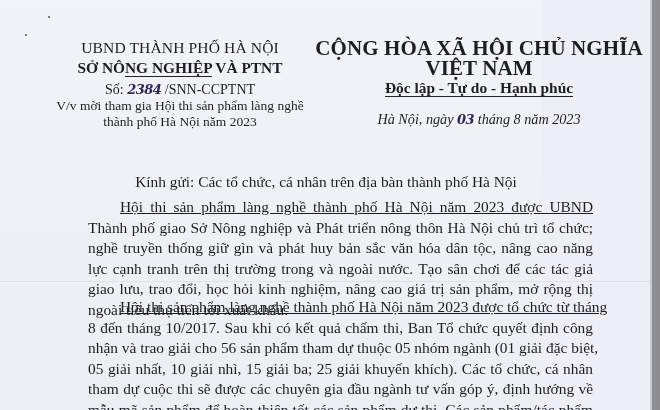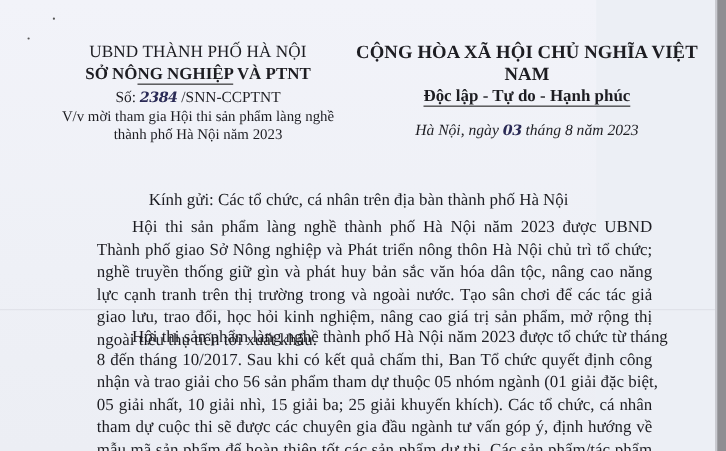--- a/index.html
+++ b/index.html
@@ -26,35 +26,35 @@
   .left-head { position:absolute; left:55px; top:38px; width:250px; text-align:center; }
   .right-head { position:absolute; left:308px; top:38px; width:342px; text-align:center; }
 
   .l1 { font-size:15.6px; line-height:20px; letter-spacing:0.1px; }
   .l2 { font-size:15.4px; line-height:20px; font-weight:bold; }
   .ul { border-bottom:1.3px solid #222; padding-bottom:0; }
   .l3 { font-size:14px; line-height:17px; margin-top:3px; }
   .hand { font-family:"DejaVu Serif", serif; font-style:italic; font-weight:bold; color:#2a2a55; font-size:13px; letter-spacing:-0.5px; }
   .l4 { font-size:13.5px; line-height:16px; }
 
-  .r1 { font-size:17px; line-height:20px; font-weight:bold; letter-spacing:0.1px; }
+  .r1 { font-size:21px; line-height:20px; font-weight:bold; letter-spacing:0.1px; }
   .r2 { font-size:15.4px; line-height:20px; font-weight:bold; }
   .r3 { font-size:14.2px; line-height:18px; font-style:italic; margin-top:12px; }
 
   .salutation { position:absolute; left:0; width:652px; top:172px; text-align:center; font-size:15.4px; line-height:20px; }
 
   .body-text {
     position:absolute; left:88px; width:505px;
     font-size:15.4px; line-height:20.5px; text-align:justify;
   }
   .p1 { top:197px; }
   .p2 { top:297px; }
   .line { display:block; text-align:justify; text-align-last:justify; white-space:nowrap; }
   .line.last { text-align-last:left; }
-  .indent { padding-left:32px; }
+  .indent { padding-left:32px;text-decoration:underline; }
   .fold {
     position:absolute; left:0; top:281px; width:652px; height:1px;
     background:rgba(120,120,130,0.12);
   }
 </style>
 </head>
 <body>
 
 <div class="page">
   <span class="dot" style="left:48px;top:16px;"></span>

